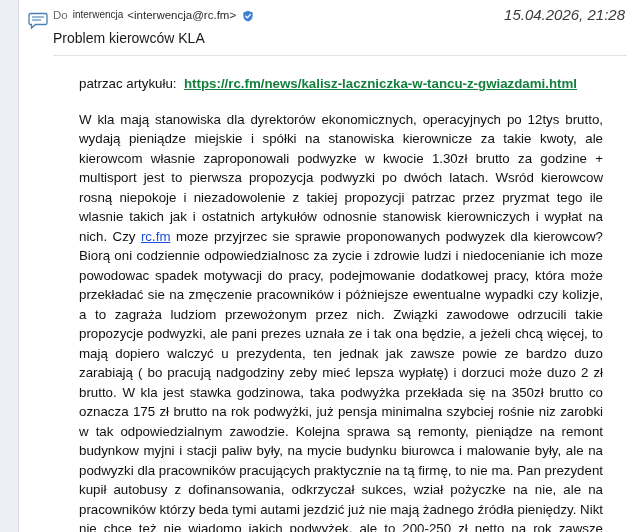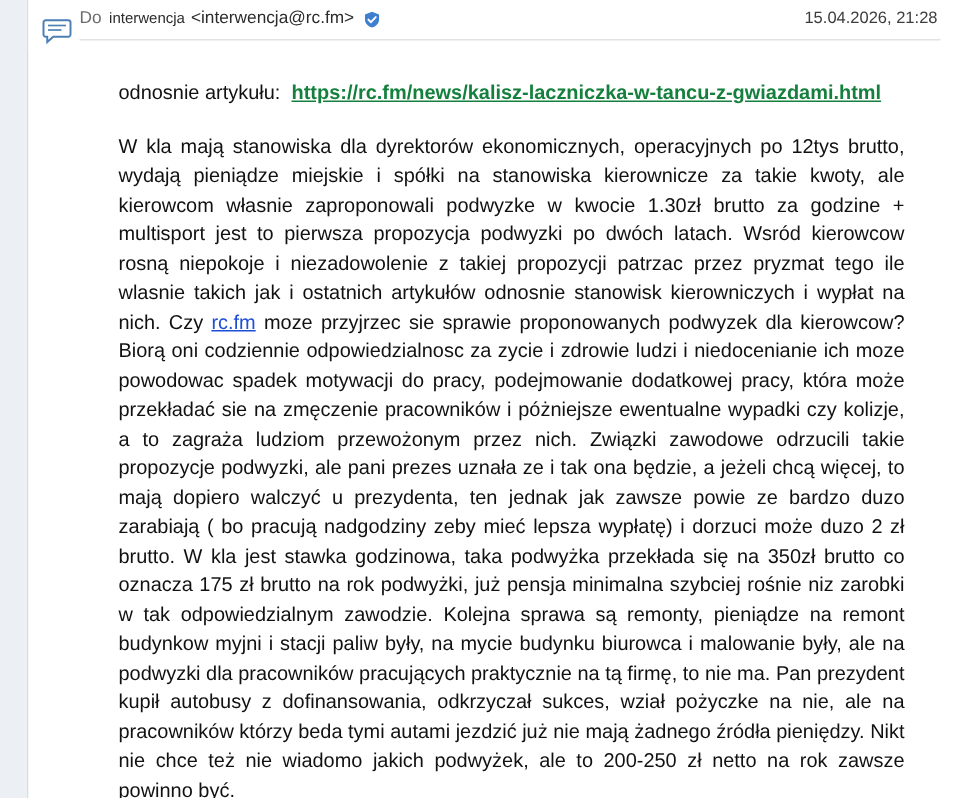--- a/index.html
+++ b/index.html
@@ -88,22 +88,23 @@
     display: inline-block;
     width: 12px;
     height: 12px;
     margin-left: 6px;
     position: relative;
     top: 1px;
   }
   .timestamp {
     margin-left: auto;
     color: #3c3c3c;
-    font-size: 11px;
+    font-size: 15px;
     padding-right: 2px;
+    font-style: italic;
   }
   .subject {
     font-size: 14px;
     color: #1a1a1a;
     margin-top: 6px;
     margin-bottom: 0;
     font-weight: normal;
     line-height: 18px;
   }
   .divider {
@@ -176,28 +177,29 @@
           <span class="sender-addr">&lt;interwencja@rc.fm&gt;</span>
           <span class="shield-icon">
             <svg width="12" height="12" viewBox="0 0 12 12" xmlns="http://www.w3.org/2000/svg">
               <path d="M6 0.8 L10.7 2.6 V6 C10.7 8.6 8.6 10.7 6 11.4 C3.4 10.7 1.3 8.6 1.3 6 V2.6 Z" fill="#3f7fd0"></path>
               <path d="M3.6 6.1 L5.3 7.8 L8.5 4.4" fill="none" stroke="#ffffff" stroke-width="1.3" stroke-linecap="round" stroke-linejoin="round"></path>
             </svg>
           </span>
           <span class="timestamp">15.04.2026, 21:28</span>
         </div>
 
+        <div class="subject">Problem kierowców KLA</div>
         <div class="divider"></div>
       </div>
     </div>
 
     <div class="mail-body">
 
       <p>
-        <span>odnosnie artykułu:</span>
+        <span>patrzac artykułu:</span>
         <span>&nbsp;</span><a class="body-link" href="#">https://rc.fm/news/kalisz-laczniczka-w-tancu-z-gwiazdami.html</a>
       </p>
 
       <p class="para-justified last"><span>W kla mają stanowiska dla dyrektorów ekonomicznych, operacyjnych po 12tys brutto, wydają pieniądze miejskie i spółki na stanowiska kierownicze za takie kwoty, ale kierowcom własnie zaproponowali podwyzke w kwocie 1.30zł brutto za godzine + multisport jest to pierwsza propozycja podwyzki po dwóch latach. Wsród kierowcow rosną niepokoje i niezadowolenie z takiej propozycji patrzac przez pryzmat tego ile wlasnie takich jak i ostatnich artykułów odnosnie stanowisk kierowniczych i wypłat na nich. Czy </span><a class="inline-link" href="#">rc.fm</a><span> moze przyjrzec sie sprawie proponowanych podwyzek dla kierowcow? Biorą oni codziennie odpowiedzialnosc za zycie i zdrowie ludzi i niedocenianie ich moze powodowac spadek motywacji do pracy, podejmowanie dodatkowej pracy, która może przekładać sie na zmęczenie pracowników i póżniejsze ewentualne wypadki czy kolizje, a to zagraża ludziom przewożonym przez nich. Związki zawodowe odrzucili takie propozycje podwyzki, ale pani prezes uznała ze i tak ona będzie, a jeżeli chcą więcej, to mają dopiero walczyć u prezydenta, ten jednak jak zawsze powie ze bardzo duzo zarabiają ( bo pracują nadgodziny zeby mieć lepsza wypłatę) i dorzuci może duzo 2 zł brutto. W kla jest stawka godzinowa, taka podwyżka przekłada się na 350zł brutto co oznacza 175 zł brutto na rok podwyżki, już pensja minimalna szybciej rośnie niz zarobki w tak odpowiedzialnym zawodzie. Kolejna sprawa są remonty, pieniądze na remont budynkow myjni i stacji paliw były, na mycie budynku biurowca i malowanie były, ale na podwyzki dla pracowników pracujących praktycznie na tą firmę, to nie ma. Pan prezydent kupił autobusy z dofinansowania, odkrzyczał sukces, wział pożyczke na nie, ale na pracowników którzy beda tymi autami jezdzić już nie mają żadnego źródła pieniędzy. Nikt nie chce też nie wiadomo jakich podwyżek, ale to 200-250 zł netto na rok zawsze powinno być.</span></p>
     </div>
 
   </div>
 
   <div class="right-edge"></div>
 </div>

